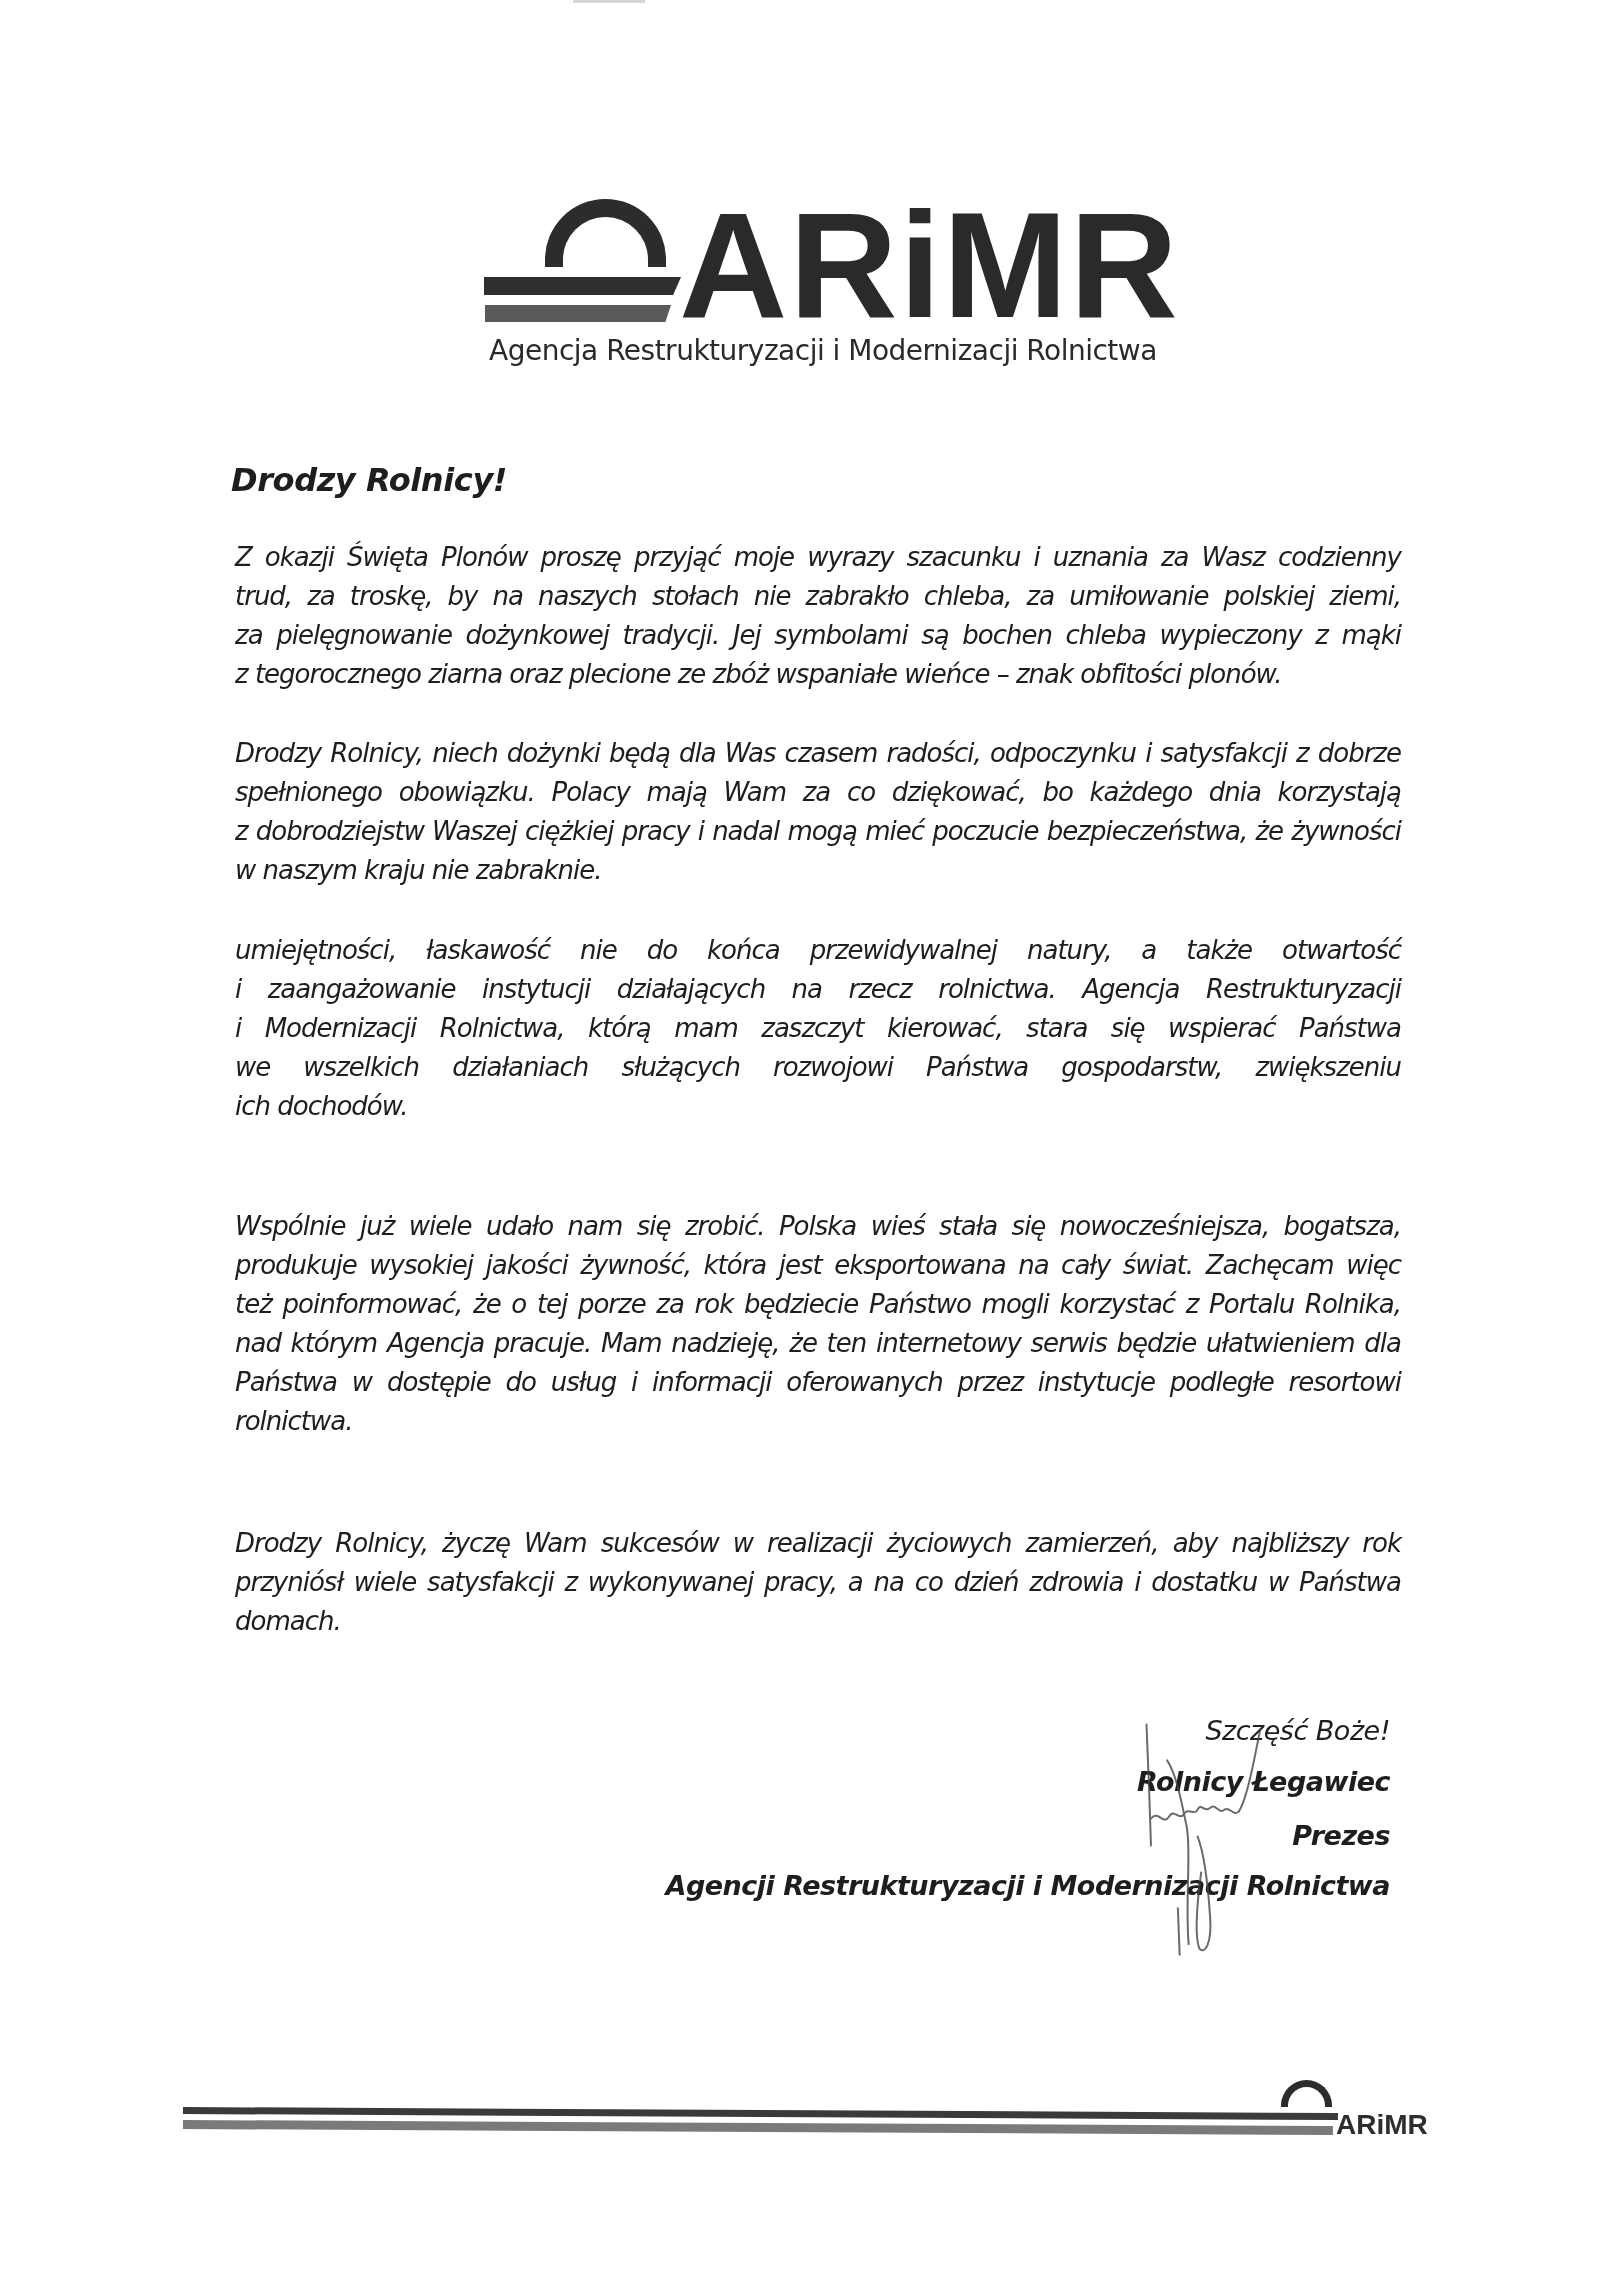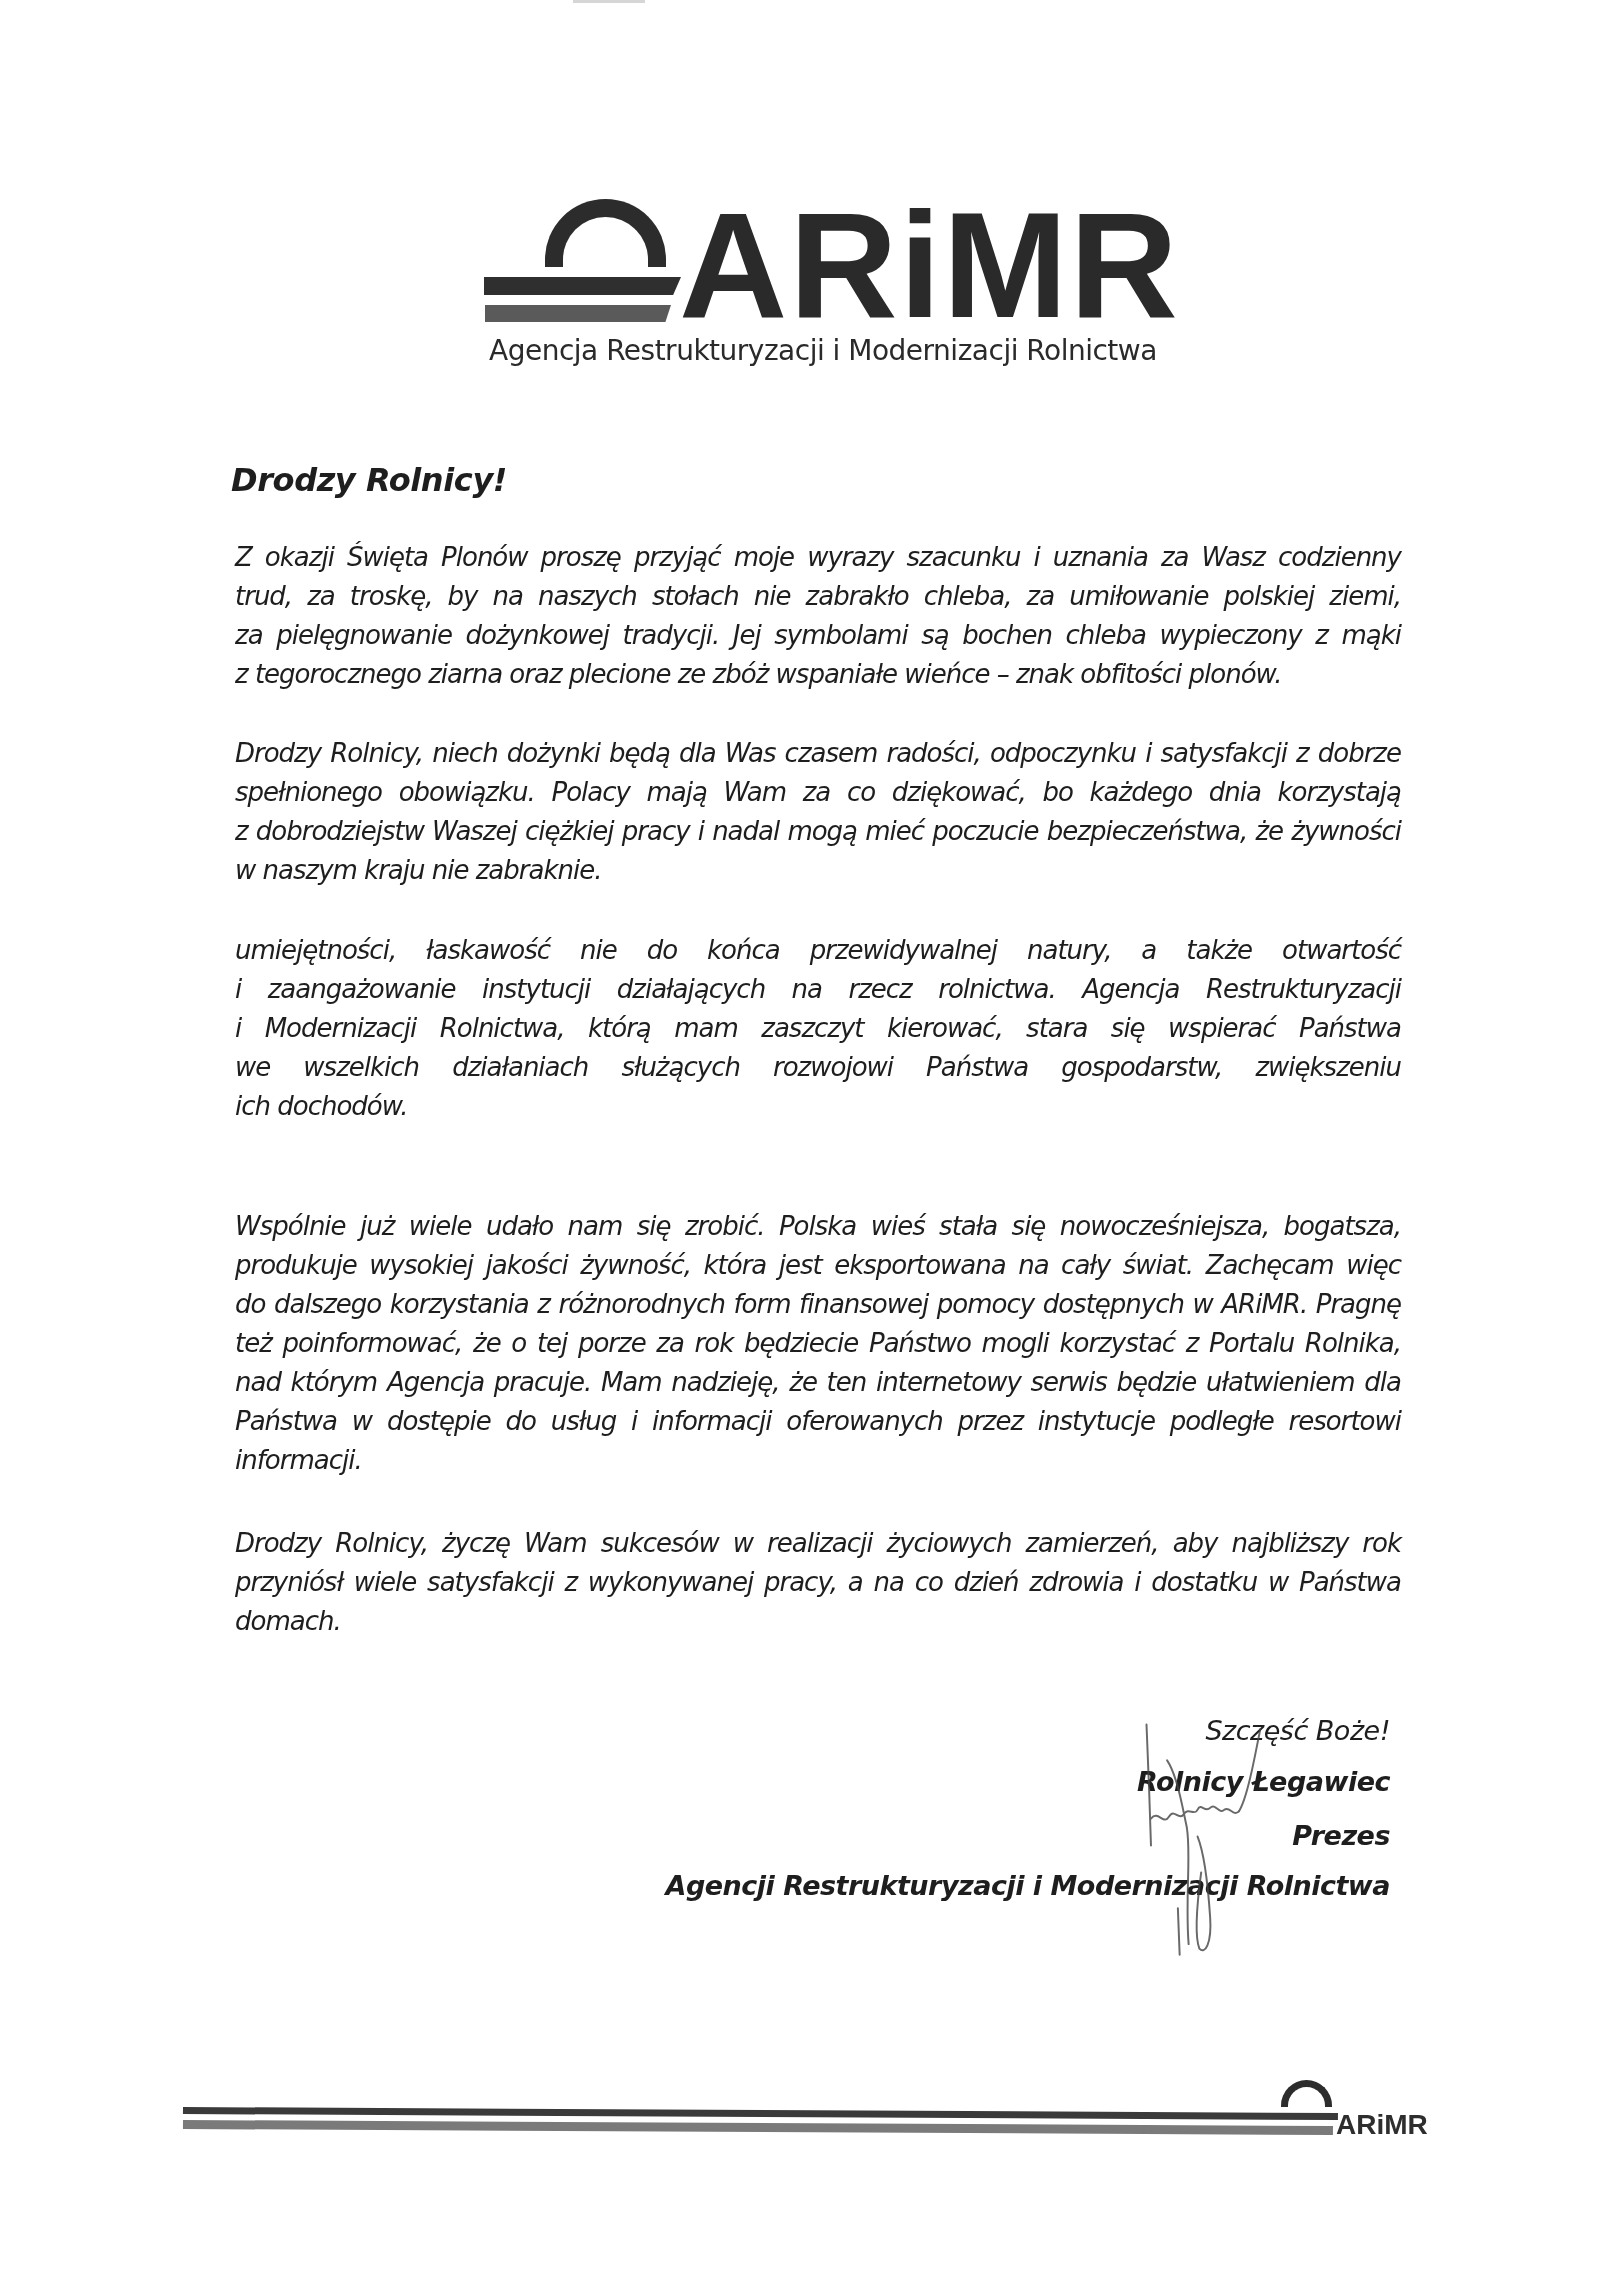--- a/index.html
+++ b/index.html
@@ -71,25 +71,24 @@
   <div class="para" style="top:931px;">
     <span class="line j">umiejętności, łaskawość nie do końca przewidywalnej natury, a także otwartość</span>
     <span class="line j">i zaangażowanie instytucji działających na rzecz rolnictwa. Agencja Restrukturyzacji</span>
     <span class="line j">i Modernizacji Rolnictwa, którą mam zaszczyt kierować, stara się wspierać Państwa</span>
     <span class="line j">we wszelkich działaniach służących rozwojowi Państwa gospodarstw, zwiększeniu</span>
     <span class="line">ich dochodów.</span>
   </div>
   <div class="para" style="top:1207px;">
     <span class="line j">Wspólnie już wiele udało nam się zrobić. Polska wieś stała się nowocześniejsza, bogatsza,</span>
     <span class="line j">produkuje wysokiej jakości żywność, która jest eksportowana na cały świat. Zachęcam więc</span>
-    <span class="line j">do dalszego korzystania z różnorodnych form finansowej pomocy dostępnych w ARiMR. Pragnę</span>
     <span class="line j">też poinformować, że o tej porze za rok będziecie Państwo mogli korzystać z Portalu Rolnika,</span>
     <span class="line j">nad którym Agencja pracuje. Mam nadzieję, że ten internetowy serwis będzie ułatwieniem dla</span>
     <span class="line j">Państwa w dostępie do usług i informacji oferowanych przez instytucje podległe resortowi</span>
-    <span class="line">informacji.</span>
+    <span class="line">rolnictwa.</span>
   </div>
   <div class="para" style="top:1524px;">
     <span class="line j">Drodzy Rolnicy, życzę Wam sukcesów w realizacji życiowych zamierzeń, aby najbliższy rok</span>
     <span class="line j">przyniósł wiele satysfakcji z wykonywanej pracy, a na co dzień zdrowia i dostatku w Państwa</span>
     <span class="line">domach.</span>
   </div>
 </div>
 
 <div class="abs closing blessing">Szczęść Boże!</div>
 <div class="abs closing name">Rolnicy Łegawiec</div>

